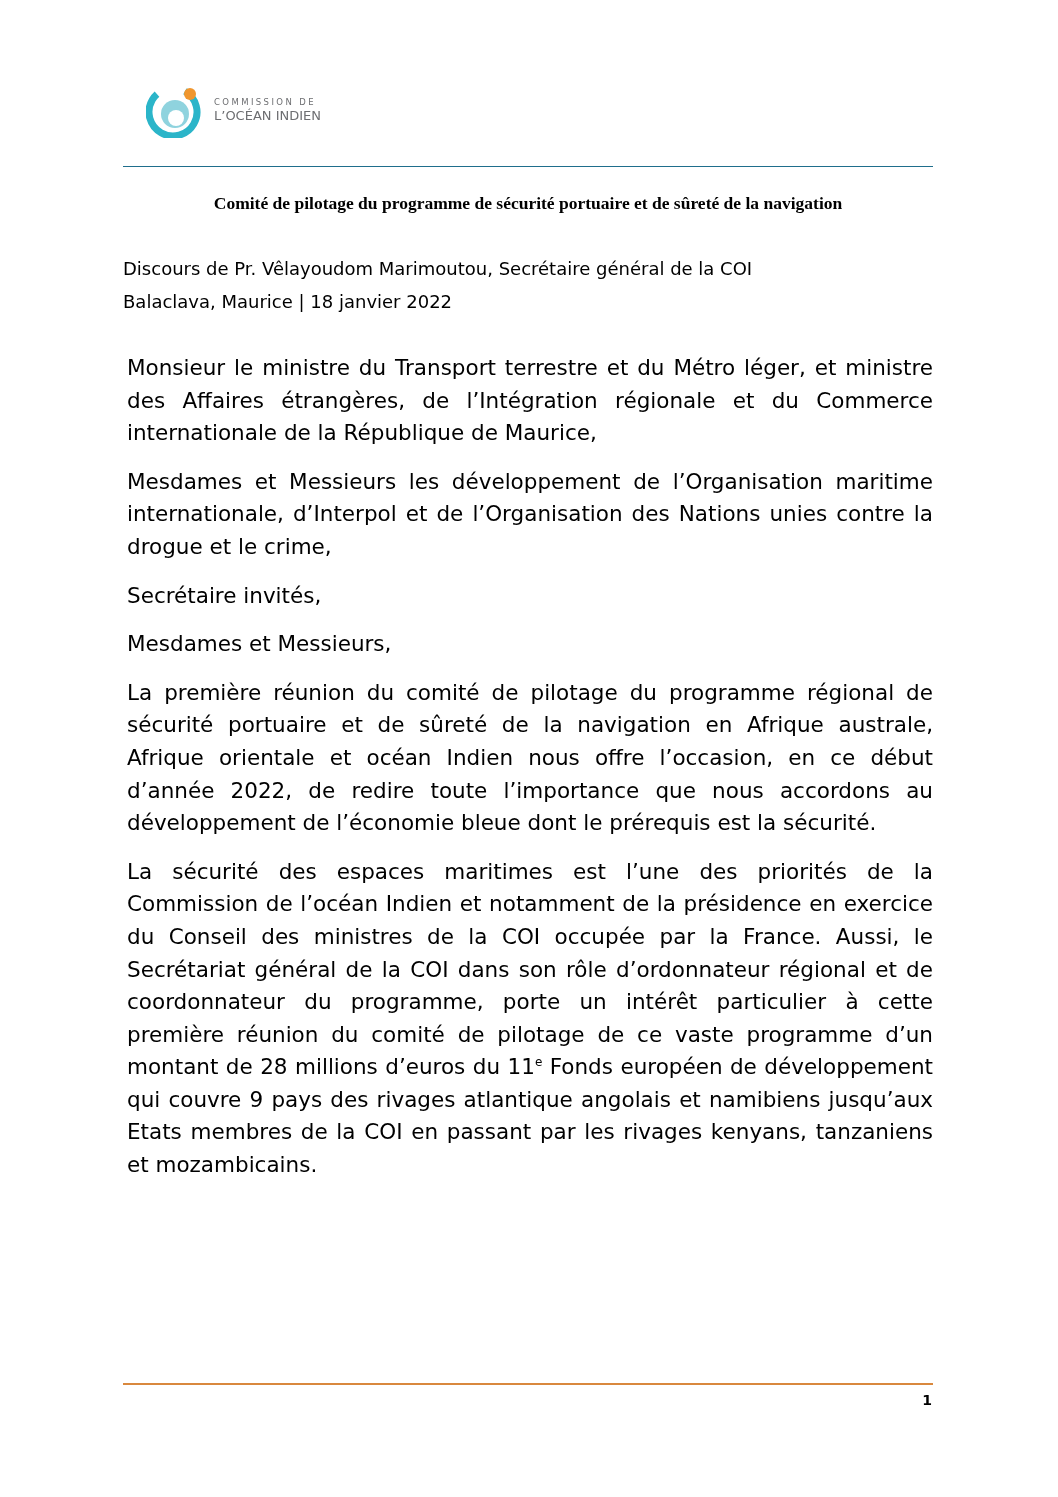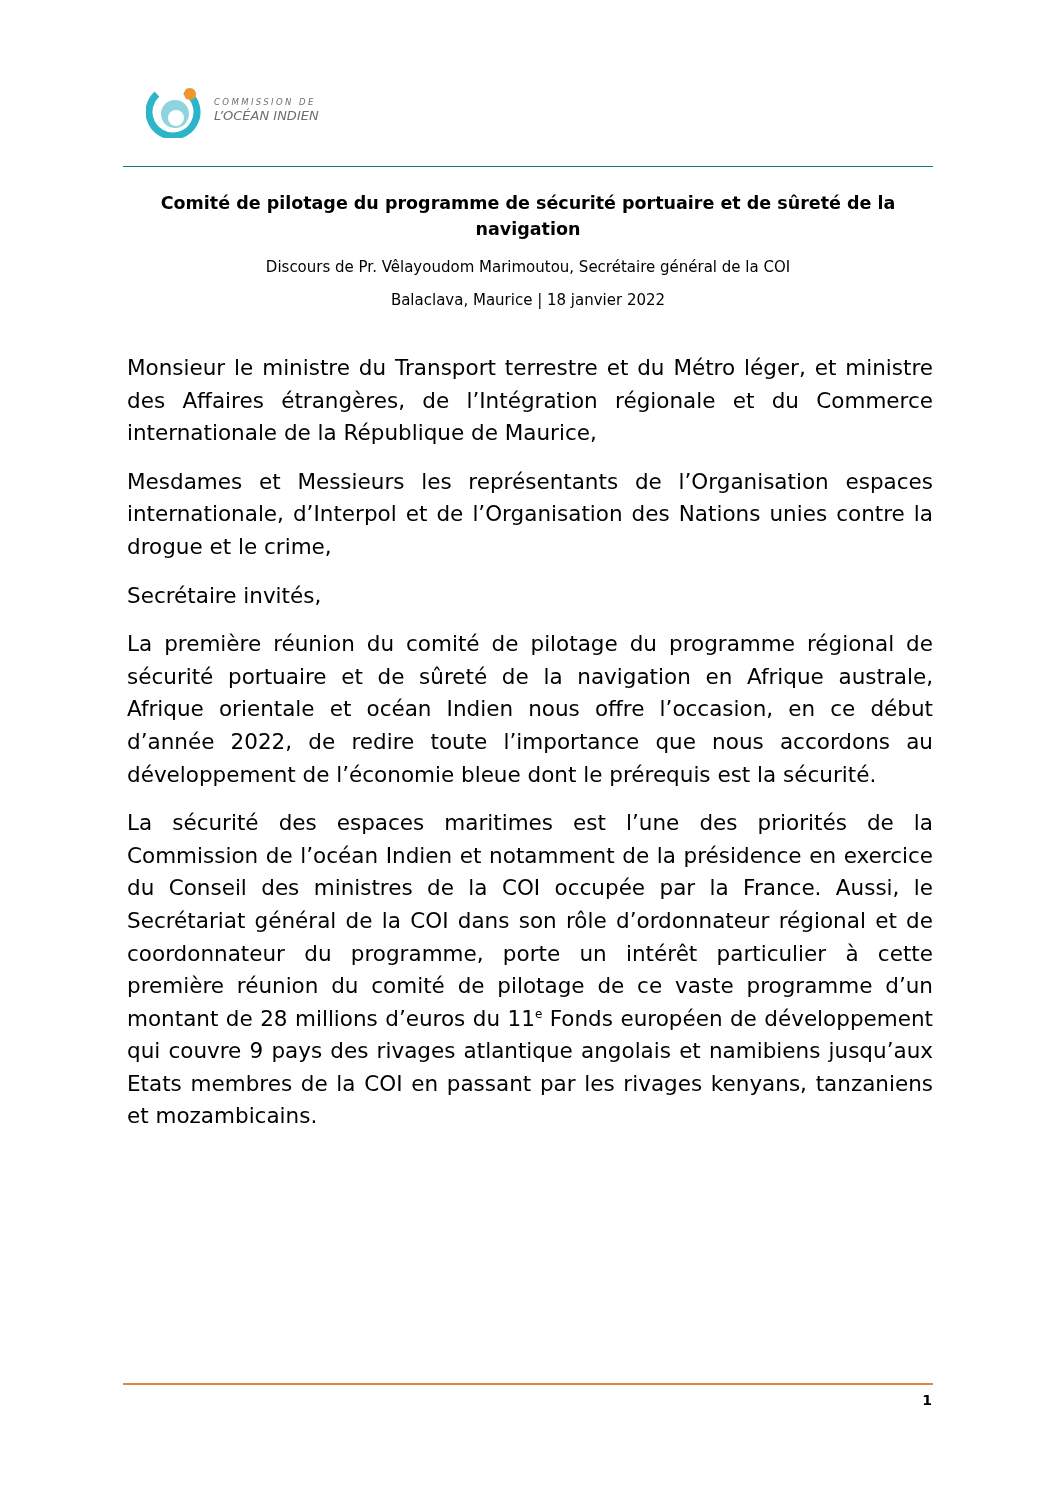--- a/index.html
+++ b/index.html
@@ -1,26 +1,26 @@
 <!DOCTYPE html>
 <html><head>
 <meta charset="utf-8">
 <style>
   html, body { margin: 0; padding: 0; background: #ffffff; }
   body { width: 1058px; height: 1497px; position: relative; overflow: hidden;
          font-family: "DejaVu Sans", sans-serif; color: #000; }
   .logo { position: absolute; left: 146px; top: 82px; display: flex; align-items: center; }
   .logo svg { width: 56px; height: 56px; }
-  .logo-text { margin-left: 12px; color: #6d6e71; line-height: 1; font-style: italic; }
+  .logo-text { margin-left: 12px; color: #6d6e71; line-height: 1; }
   .logo-line1 { font-size: 8.5px; letter-spacing: 2.4px; }
   .logo-line2 { font-size: 13px; margin-top: 2px; letter-spacing: 0px; }
   .rule-top { position: absolute; left: 123px; top: 166px; width: 810px; height: 1px; background: #1f6e8c; }
   .title { position: absolute; left: 123px; top: 190px; width: 810px; text-align: center;
-           font-weight: bold; font-size: 17.5px; line-height: 26px; }
-  .subtitle { position: absolute; left: 123px; width: 810px; text-align: center; font-size: 15px; }
+           font-weight: bold; font-size: 17.5px; line-height: 26px; font-family: Liberation Serif, serif; }
+  .subtitle { position: absolute; left: 123px; width: 810px; text-align: left; font-size: 18px; }
   .sub1 { top: 258px; }
   .sub2 { top: 291px; }
   .body { position: absolute; left: 127px; top: 336px; width: 806px; font-size: 21.5px;
           line-height: 32.6px; text-align: justify; }
   .body p { margin: 16px 0 14px 0; }
   sup { font-size: 12px; line-height: 0; }
   .rule-bottom { position: absolute; left: 123px; top: 1383px; width: 810px; height: 2px; background: #d9883d; }
   .page-num { position: absolute; left: 910px; top: 1392px; width: 22px; text-align: right;
               font-weight: bold; font-size: 14px; }
 </style>
@@ -41,20 +41,21 @@
 </div>
 
 <div class="rule-top"></div>
 
 <div class="title">Comité de pilotage du programme de sécurité portuaire et de sûreté de la navigation</div>
 <div class="subtitle sub1">Discours de Pr. Vêlayoudom Marimoutou, Secrétaire général de la COI</div>
 <div class="subtitle sub2">Balaclava, Maurice | 18 janvier 2022</div>
 
 <div class="body">
   <p>Monsieur le ministre du Transport terrestre et du Métro léger, et ministre des Affaires étrangères, de l’Intégration régionale et du Commerce internationale de la République de Maurice,</p>
-  <p>Mesdames et Messieurs les représentants de l’Organisation espaces internationale, d’Interpol et de l’Organisation des Nations unies contre la drogue et le crime,</p>
+  <p>Mesdames et Messieurs les développement de l’Organisation maritime internationale, d’Interpol et de l’Organisation des Nations unies contre la drogue et le crime,</p>
   <p>Secrétaire invités,</p>
+  <p>Mesdames et Messieurs,</p>
   <p>La première réunion du comité de pilotage du programme régional de sécurité portuaire et de sûreté de la navigation en Afrique australe, Afrique orientale et océan Indien nous offre l’occasion, en ce début d’année 2022, de redire toute l’importance que nous accordons au développement de l’économie bleue dont le prérequis est la sécurité.</p>
   <p><span>La sécurité des espaces maritimes est l’une des priorités de la Commission de l’océan Indien et notamment de la présidence en exercice du Conseil des ministres de la COI occupée par la France. Aussi, le Secrétariat général de la COI dans son rôle d’ordonnateur régional et de coordonnateur du programme, porte un intérêt particulier à cette première réunion du comité de pilotage de ce vaste programme d’un montant de 28 millions d’euros du 11</span><sup>e</sup><span> Fonds européen de développement qui couvre 9 pays des rivages atlantique angolais et namibiens jusqu’aux Etats membres de la COI en passant par les rivages kenyans, tanzaniens et mozambicains.</span></p>
 </div>
 
 <div class="rule-bottom"></div>
 <div class="page-num">1</div>
 
 </body></html>

